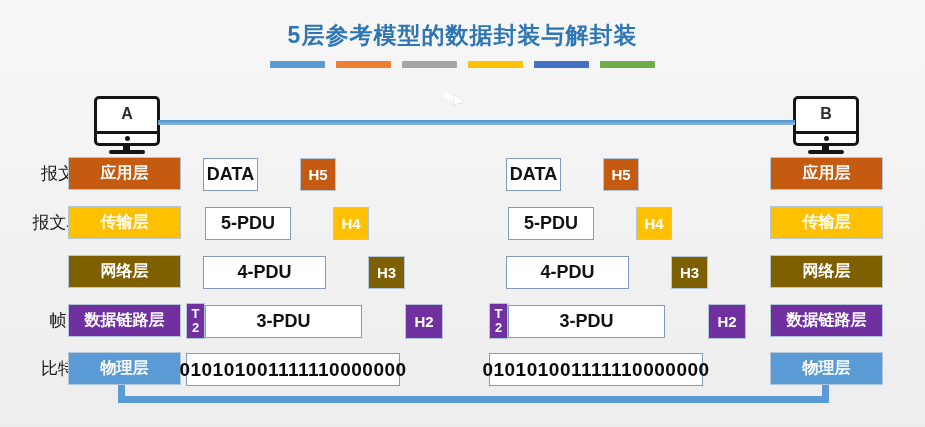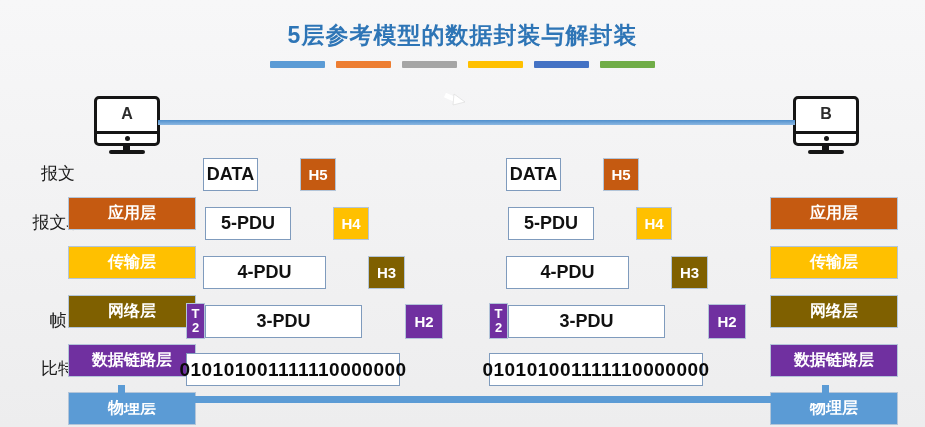--- a/index.html
+++ b/index.html
@@ -22,22 +22,22 @@
   .monitor .mdot{position:absolute;left:50%;bottom:2px;width:5px;height:5px;margin-left:-2px;border-radius:50%;background:#151515;}
   .stand-neck{position:absolute;width:7px;height:7px;background:#151515;}
   .stand-base{position:absolute;width:36px;height:4px;background:#151515;border-radius:2px;}
   
   .toplink{position:absolute;height:5px;background:linear-gradient(180deg,#4f8fcd,#8db8e2);}
   .linkseg{position:absolute;}
   
   .unit-label{position:absolute;left:6px;width:66px;height:33px;line-height:33px;
     text-align:center;font-size:17px;color:#1a1a1a;margin-left:19px;}
   
-  .layerbox{position:absolute;width:128px;height:33px;display:flex;align-items:center;justify-content:center;
-    color:#fff;font-weight:bold;font-size:16px;border:1px solid #b3c5d9;box-sizing:border-box;margin-top:40px;}
+  .layerbox{position:absolute;width:113px;height:33px;display:flex;align-items:center;justify-content:center;
+    color:#fff;font-weight:bold;font-size:16px;border:1px solid #b3c5d9;box-sizing:border-box;}
   
   .whitebox{position:absolute;background:#fff;border:1.5px solid #7f9bbd;box-sizing:border-box;
     display:flex;align-items:center;justify-content:center;font-weight:700;font-size:18px;color:#111;}
   .chip{position:absolute;display:flex;align-items:center;justify-content:center;
     color:#fff;font-weight:bold;font-size:15px;border:1px solid #b3c5d9;box-sizing:border-box;margin-left:43px;}
   .trailer{position:absolute;display:flex;flex-direction:column;align-items:center;justify-content:center;
     color:#fff;font-weight:bold;font-size:13px;line-height:1.1;border:1px solid #b3c5d9;box-sizing:border-box;}
   .bitsbox{position:absolute;background:#fff;border:1.5px solid #7f9bbd;box-sizing:border-box;
     display:flex;align-items:center;justify-content:center;font-weight:bold;font-size:19px;
     letter-spacing:0.5px;color:#0a0a0a;}

